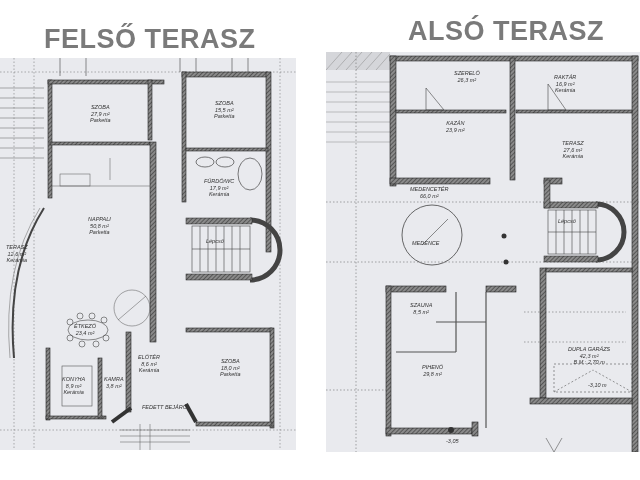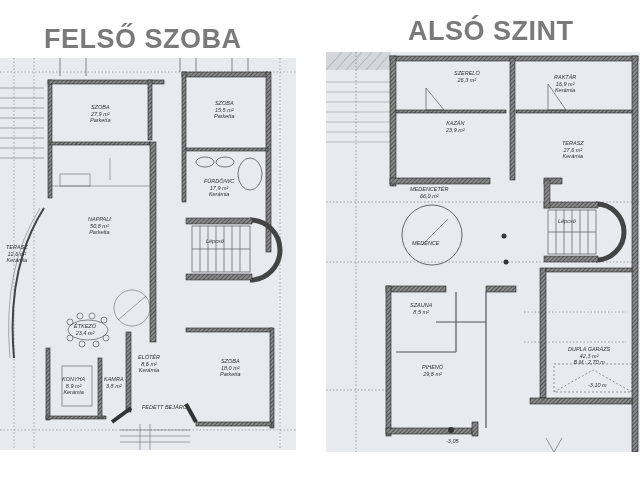--- a/index.html
+++ b/index.html
@@ -30,22 +30,22 @@
       font-size: 5.5px;
       line-height: 6.5px;
       color: #333;
       white-space: pre;
       text-align: center;
     }
   </style>
 </head>
 <body>
 
-<div class="title" style="left:44px; top:24px;">FELSŐ SZOBA</div>
-<div class="title" style="left:408px; top:16px;">ALSÓ SZINT</div>
+<div class="title" style="left:44px; top:24px;">FELSŐ TERASZ</div>
+<div class="title" style="left:408px; top:16px;">ALSÓ TERASZ</div>
 
 <div class="plan" style="left:0; top:58px; width:296px; height:392px;">
   <svg width="296" height="392" viewBox="0 0 296 392">
     <defs>
       <pattern id="hatchA" width="3" height="3" patternUnits="userSpaceOnUse" patternTransform="rotate(45)">
         <rect width="3" height="3" fill="#8a8a8a"></rect>
         <line x1="0" y1="0" x2="0" y2="3" stroke="#333" stroke-width="1.2"></line>
       </pattern>
     </defs>
 

